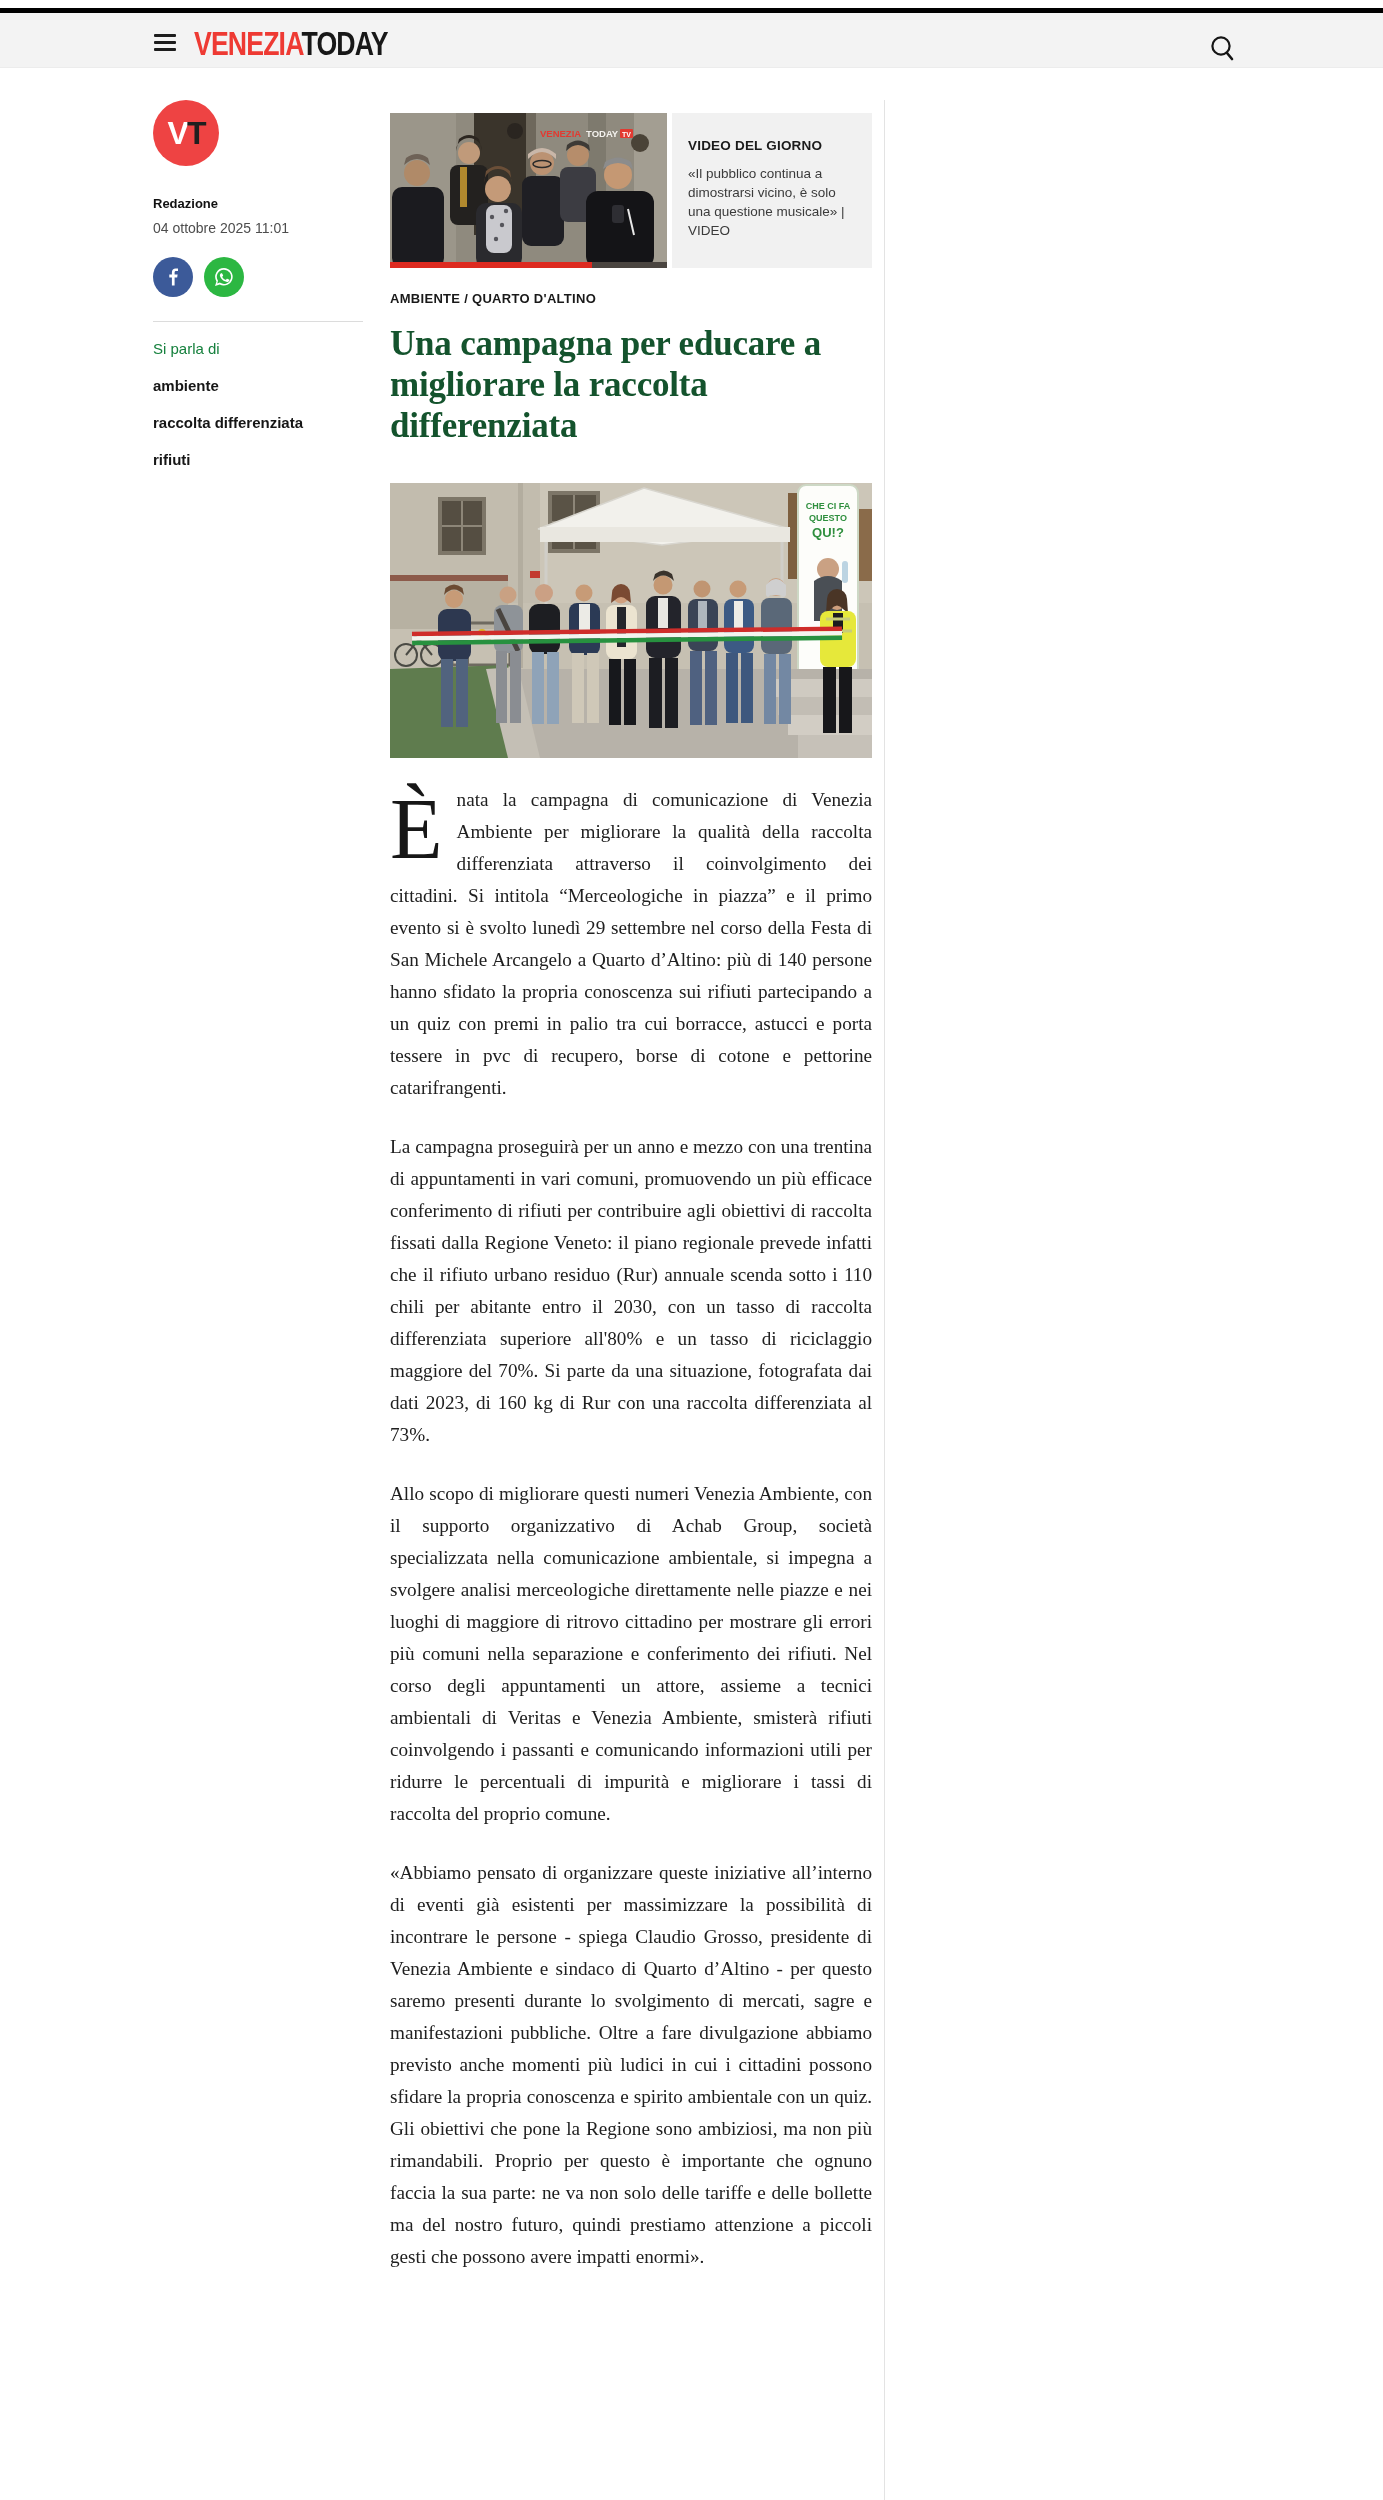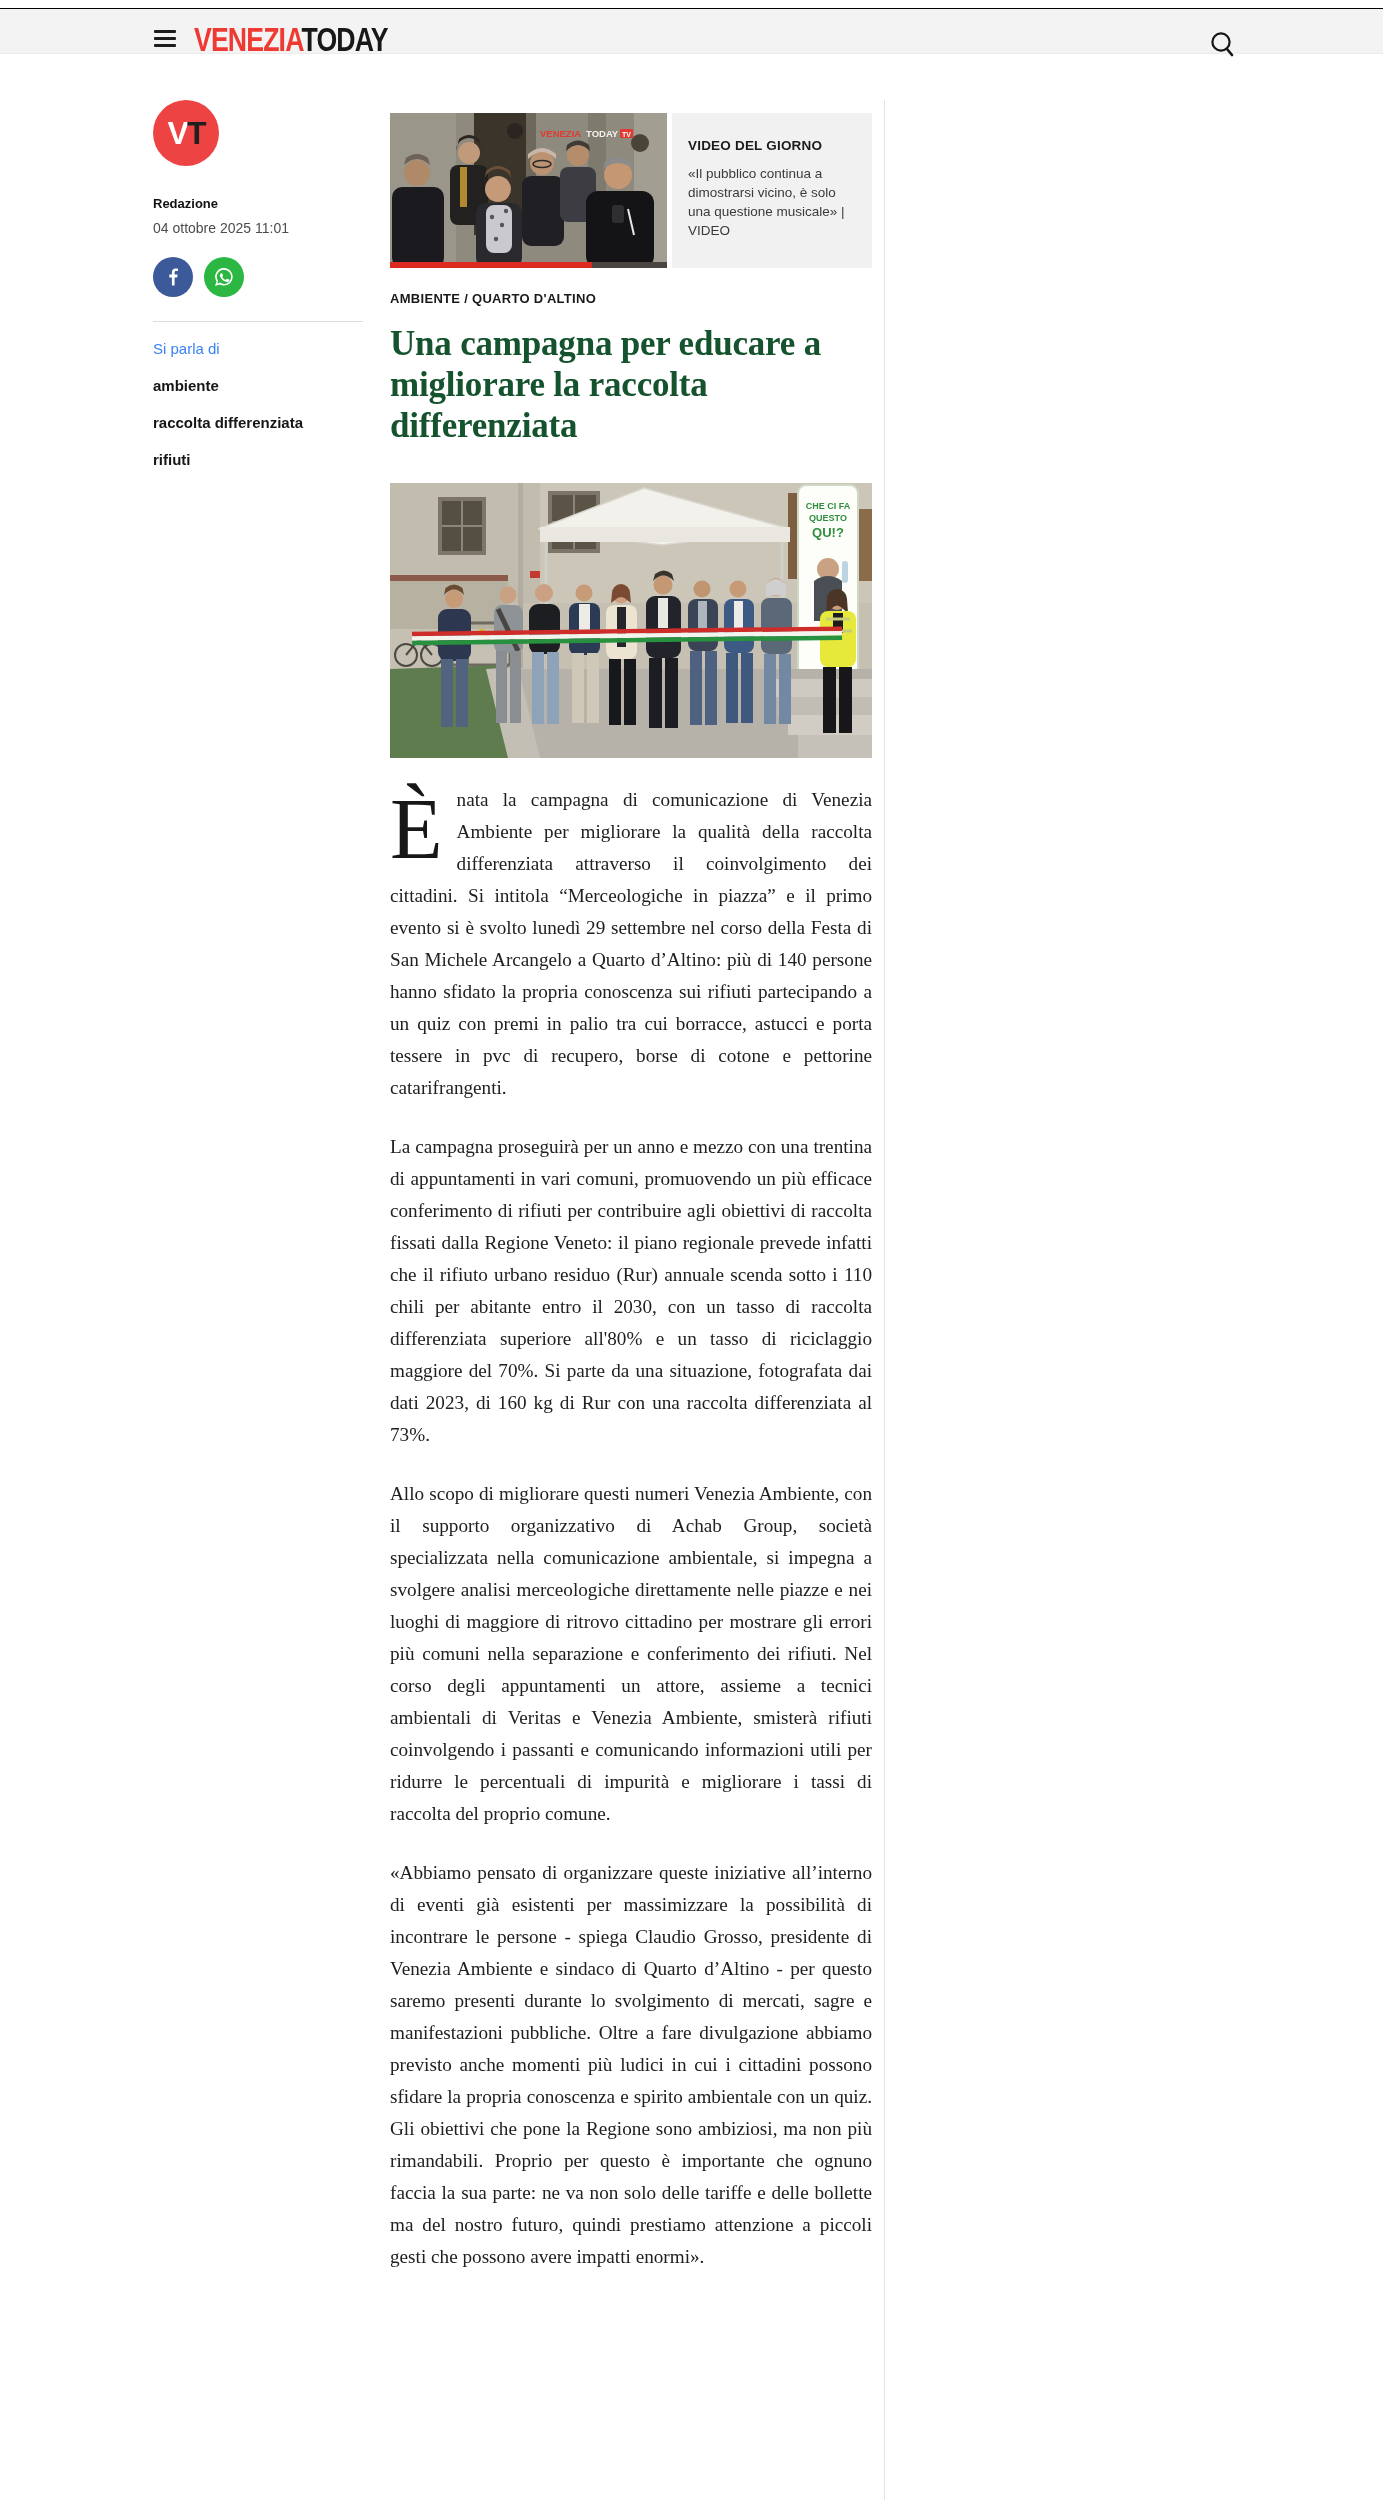--- a/index.html
+++ b/index.html
@@ -5,22 +5,22 @@
   * { margin:0; padding:0; box-sizing:border-box; }
   html,body { background:#fff; }
   body {
     width:1383px; height:2500px; position:relative; overflow:hidden;
     font-family:"Liberation Sans", sans-serif; color:#1c1c1c;
     -webkit-font-smoothing:antialiased;
   }
 
   
   .site-header {
-    position:absolute; left:0; top:8px; width:1383px; height:46px;
-    background:#f3f3f3; border-top:1px solid #000000; border-bottom:1px solid #ececec;
+    position:absolute; left:0; top:8px; width:1383px; height:60px;
+    background:#f3f3f3; border-top:5px solid #000000; border-bottom:1px solid #ececec;
   }
   .hamburger {
     position:absolute; left:154px; top:21px; width:22px; height:20px;
     background:none; border:none; cursor:pointer; padding:0;
   }
   .hamburger span { display:block; width:22px; height:2.6px; background:#1d1d1d; border-radius:1px; margin:0 0 4.4px 0; }
   .logo { position:absolute; left:194px; top:12px; text-decoration:none; display:block;
     font-weight:900; font-size:31px; letter-spacing:-1px; line-height:38px;
     transform:scale(0.86,1.06); transform-origin:left center; white-space:nowrap; }
   .logo .lg-red { color:#ee3a33; }
@@ -37,21 +37,21 @@
   .avatar .av-v { color:#ffffff; }
   .avatar .av-t { color:#1f1f1f; }
   .author-name { margin-top:30px; font-size:13px; font-weight:700; color:#111; }
   .pub-date { margin-top:9px; font-size:14px; color:#4d4d4d; }
   .share-row { margin-top:21px; display:flex; gap:11px; }
   .share-btn { width:40px; height:40px; border-radius:50%; border:none; cursor:pointer;
     display:flex; align-items:center; justify-content:center; padding:0; }
   .share-fb { background:#3c5a99; }
   .share-wa { background:#2cb742; }
   .side-divider { margin-top:24px; border:none; border-top:1px solid #dcdcdc; width:210px; }
-  .topics-label { margin-top:18px; font-size:15px; color:#3b82f6; }
+  .topics-label { margin-top:18px; font-size:15px; color:#15803d; }
   .topic-tag { display:block; margin-top:20px; font-size:15px; font-weight:700; color:#161616; text-decoration:none; }
 
   
   .vdivider { position:absolute; left:884px; top:100px; width:1px; height:2400px; background:#e3e3e3; }
 
   
   .main-col { position:absolute; left:390px; top:113px; width:482px; }
 
   .video-card { display:flex; height:155px; cursor:pointer; }
   .video-thumb { width:277px; height:155px; flex:none; display:block; }

